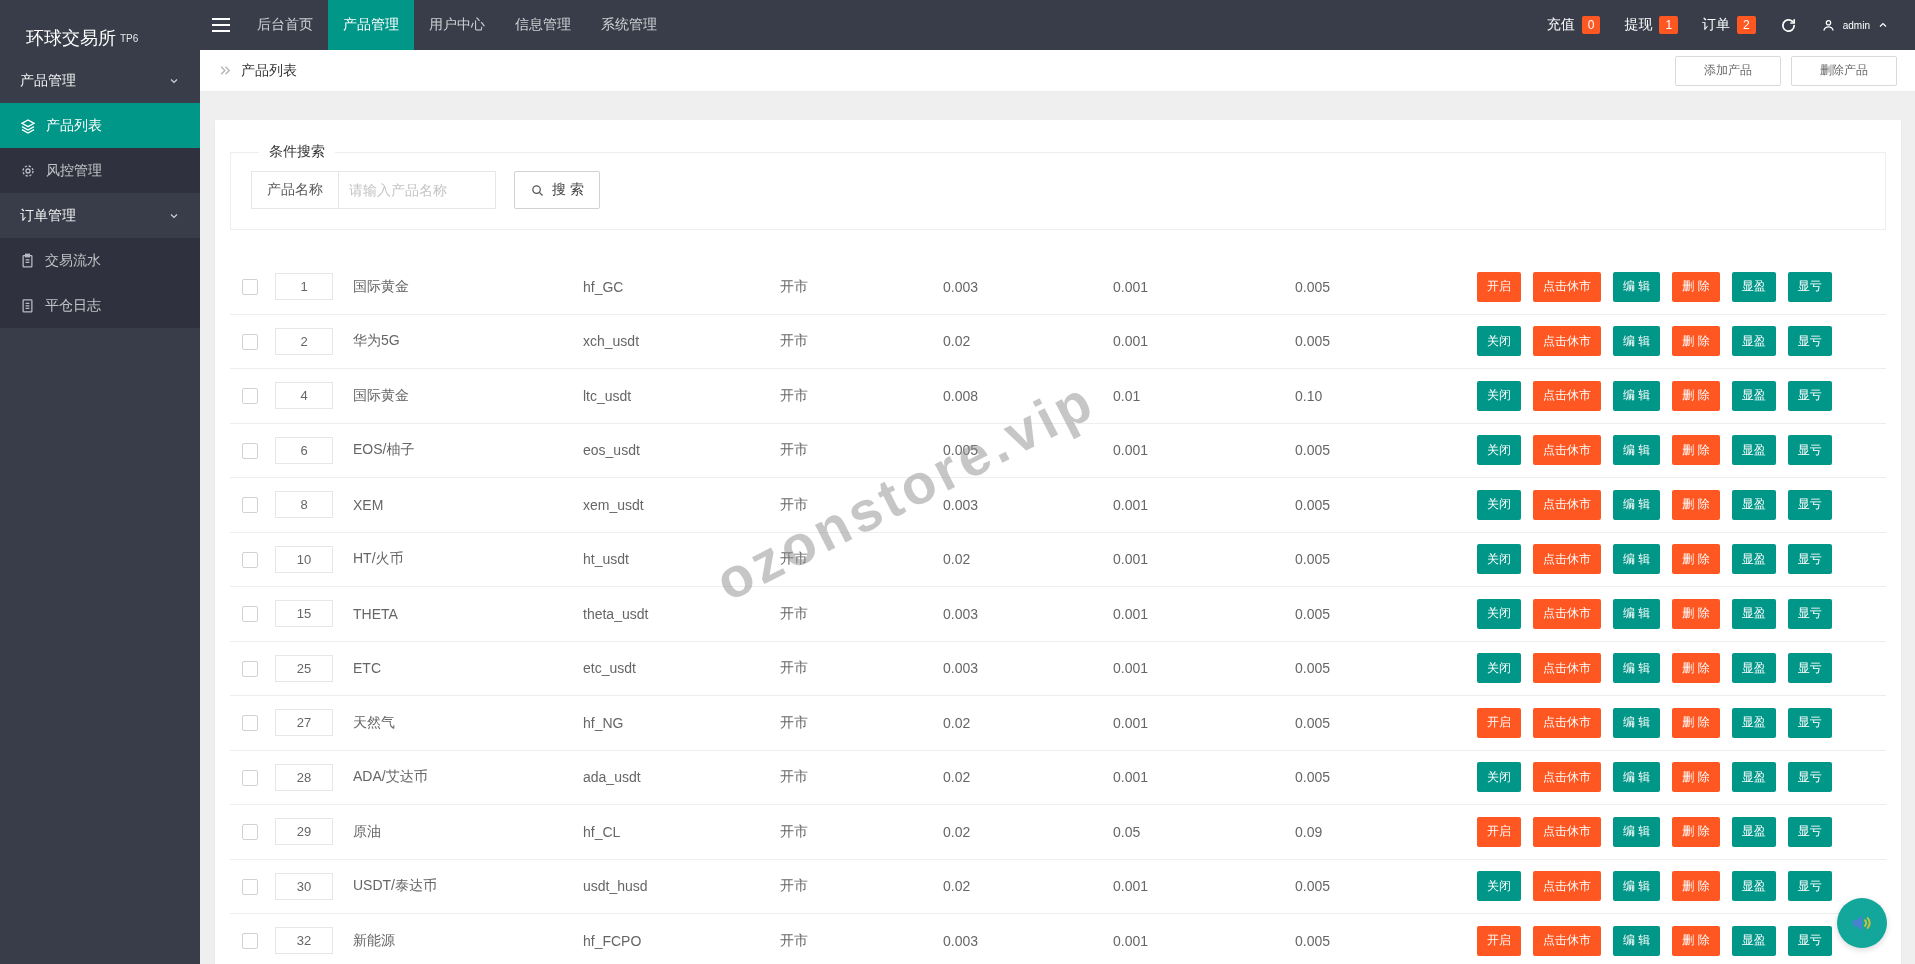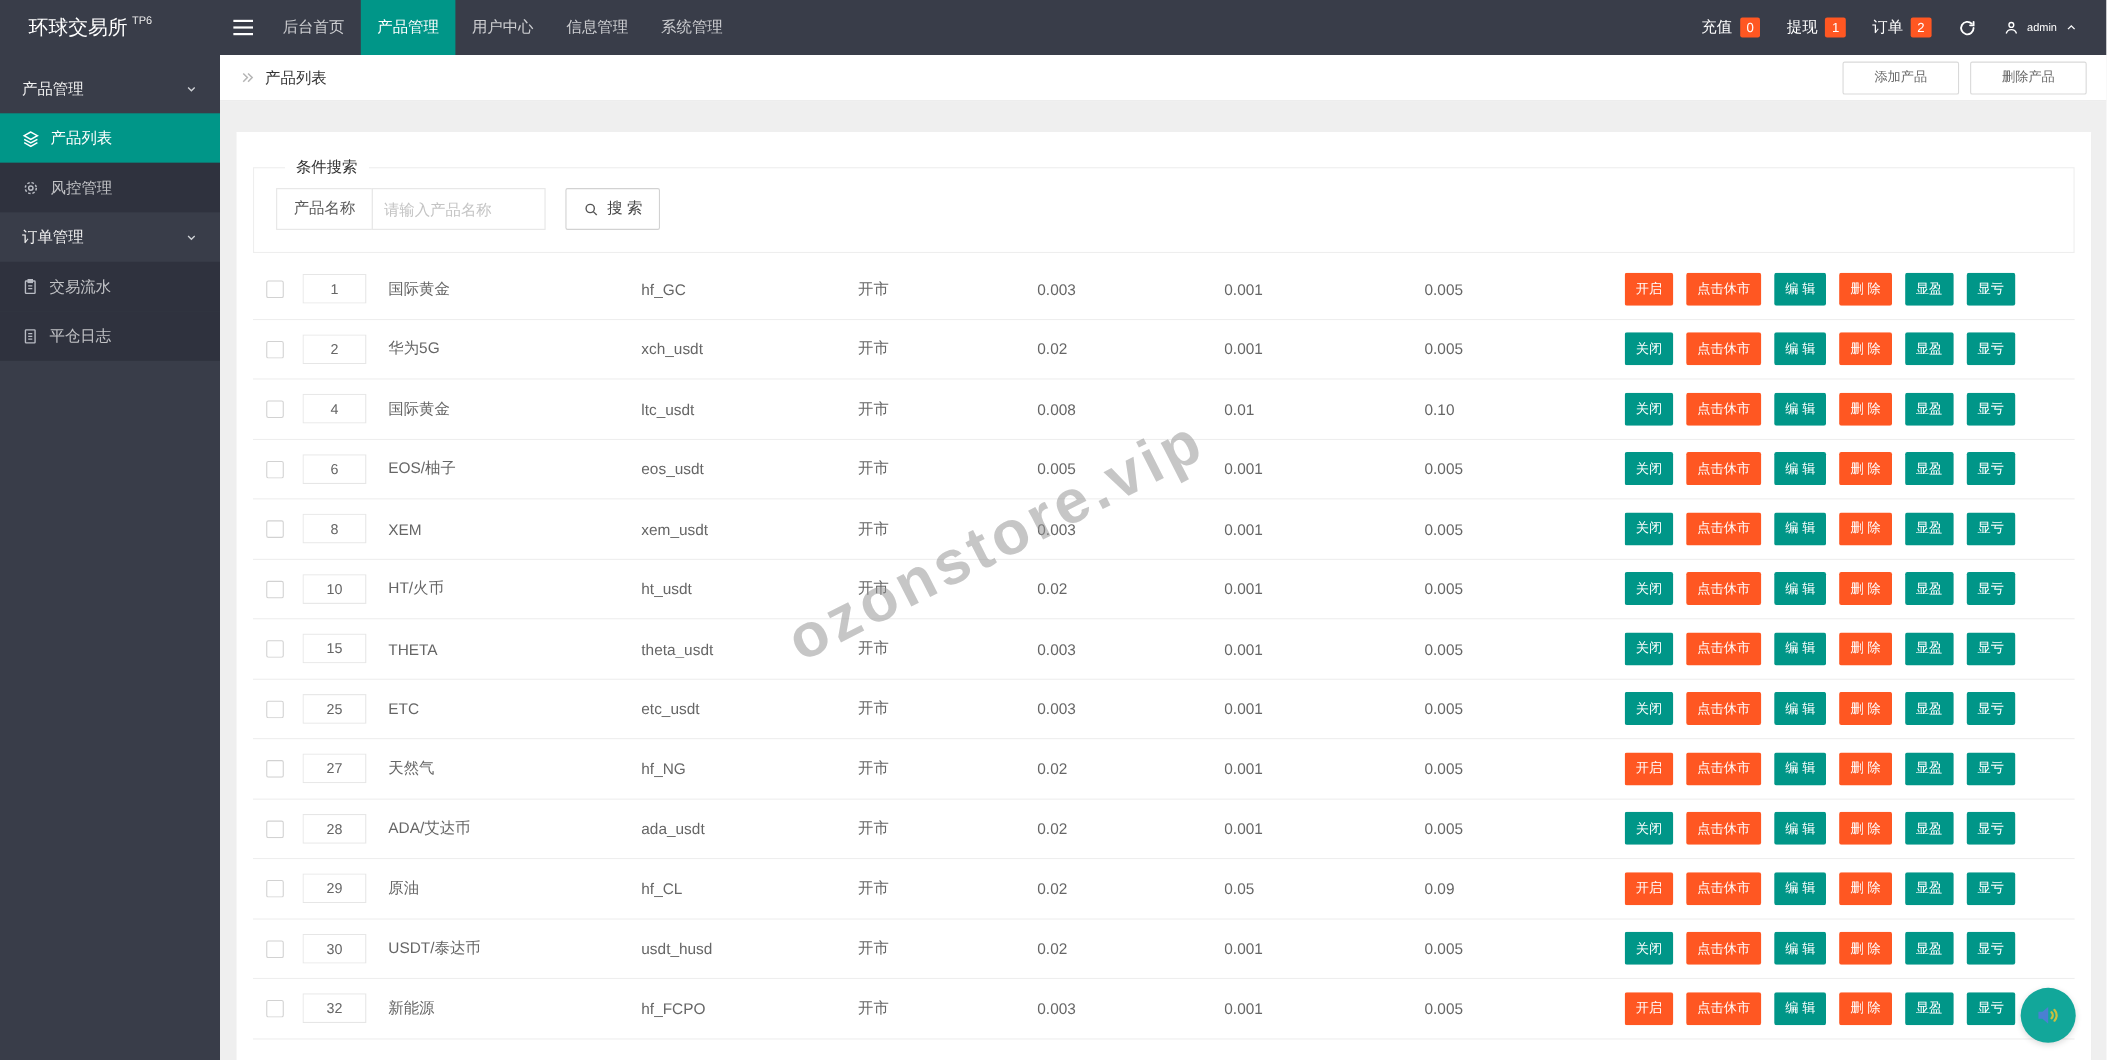--- a/index.html
+++ b/index.html
@@ -1,21 +1,21 @@
 <!DOCTYPE html>
 <html><head>
 <meta charset="utf-8">
 <style>
   * { margin:0; padding:0; box-sizing:border-box; }
   html,body { width:1915px; height:964px; overflow:hidden; }
   body { position:relative; background:#efefef; font-family:"Liberation Sans","DejaVu Sans",sans-serif; }
 
   
   .navbar { position:absolute; top:0; left:0; right:0; height:50px; background:#393D49; display:flex; align-items:stretch; z-index:30; }
-  .logo { width:200px; flex:0 0 200px; display:flex; align-items:center; padding-left:26px; color:#fff; font-size:18px; }
+  .logo { width:200px; flex:0 0 200px; display:flex; align-items:flex-end; padding-left:26px; color:#fff; font-size:18px; }
   .logo sup { font-size:10px; margin-left:4px; transform:translateY(-6px); color:#e8e8e8; }
   .nav-toggle { display:flex; align-items:center; padding:0 12px; cursor:pointer; }
   .nav-left { display:flex; align-items:stretch; }
   .nav-item { display:flex; align-items:center; padding:0 15px; font-size:14px; color:rgba(255,255,255,.75); cursor:pointer;text-align:center; }
   .nav-item.active { background:#009688; color:#fff; }
   .nav-right { margin-left:auto; display:flex; align-items:center; gap:24px; padding-right:26px; }
   .notice { display:flex; align-items:flex-end; gap:7px; color:#fff; font-size:14px; cursor:pointer; }
   .badge { background:#FF5722; color:#fff; font-size:12px; line-height:18px; padding:0 6px; border-radius:2px; }
   .icon-btn { display:flex; align-items:center; cursor:pointer; }
   .user { display:flex; align-items:center; gap:7px; color:#fff; font-size:10px; cursor:pointer; }
@@ -30,21 +30,21 @@
   
   .bc-bar { position:absolute; top:50px; left:200px; right:0; height:42px; background:#fff; border-bottom:1px solid #ececec; display:flex; align-items:center; padding:0 18px; z-index:10; }
   .bc-icon { display:flex; margin-right:8px; }
   .bc-title { font-size:14px; color:#333; }
   .bc-actions { margin-left:auto; display:flex; gap:10px; }
   .bc-actions button { height:30px; padding:0 28px; background:#fff; border:1px solid #d9d9d9; border-radius:2px; color:#666; font-size:12px; cursor:pointer; }
 
   
   .card { position:absolute; top:120px; left:215px; right:14px; height:900px; background:#fff; box-shadow:0 1px 2px rgba(0,0,0,.06); padding:15px; }
 
-  fieldset.search-field { border:1px solid #eee; margin:8px 0 6px; padding:5px 20px 20px; }
+  fieldset.search-field { border:1px solid #eee; margin:8px 0 30px; padding:5px 20px 20px; }
   fieldset.search-field legend { font-size:14px; color:#333; padding:0 10px; margin-left:8px; }
   .sform { display:flex; align-items:center; margin-top:5px; }
   .slabel { height:38px; display:flex; align-items:center; padding:0 15px; border:1px solid #e6e6e6; background:#fff; color:#595959; font-size:14px; }
   .sinput { height:38px; width:158px; border:1px solid #e6e6e6; margin-left:-1px; padding:0 10px; font-size:14px; color:#666; outline:none; }
   .sinput::placeholder { color:#c4c4c4; }
   .sbtn { margin-left:18px; height:38px; display:flex; align-items:center; gap:7px; padding:0 15px; background:#fff; border:1px solid #d2d2d2; border-radius:2px; font-size:14px; color:#444; cursor:pointer; }
 
   
   .trow { display:grid; grid-template-columns:45px 78px 230px 197px 163px 170px 182px 182px 1fr; align-items:center; height:54.5px; border-bottom:1px solid #eee; font-size:14px; color:#666; }
   .trow.thead { height:34px; background:#f2f2f2; color:#5e5e5e; border-bottom:none; }

